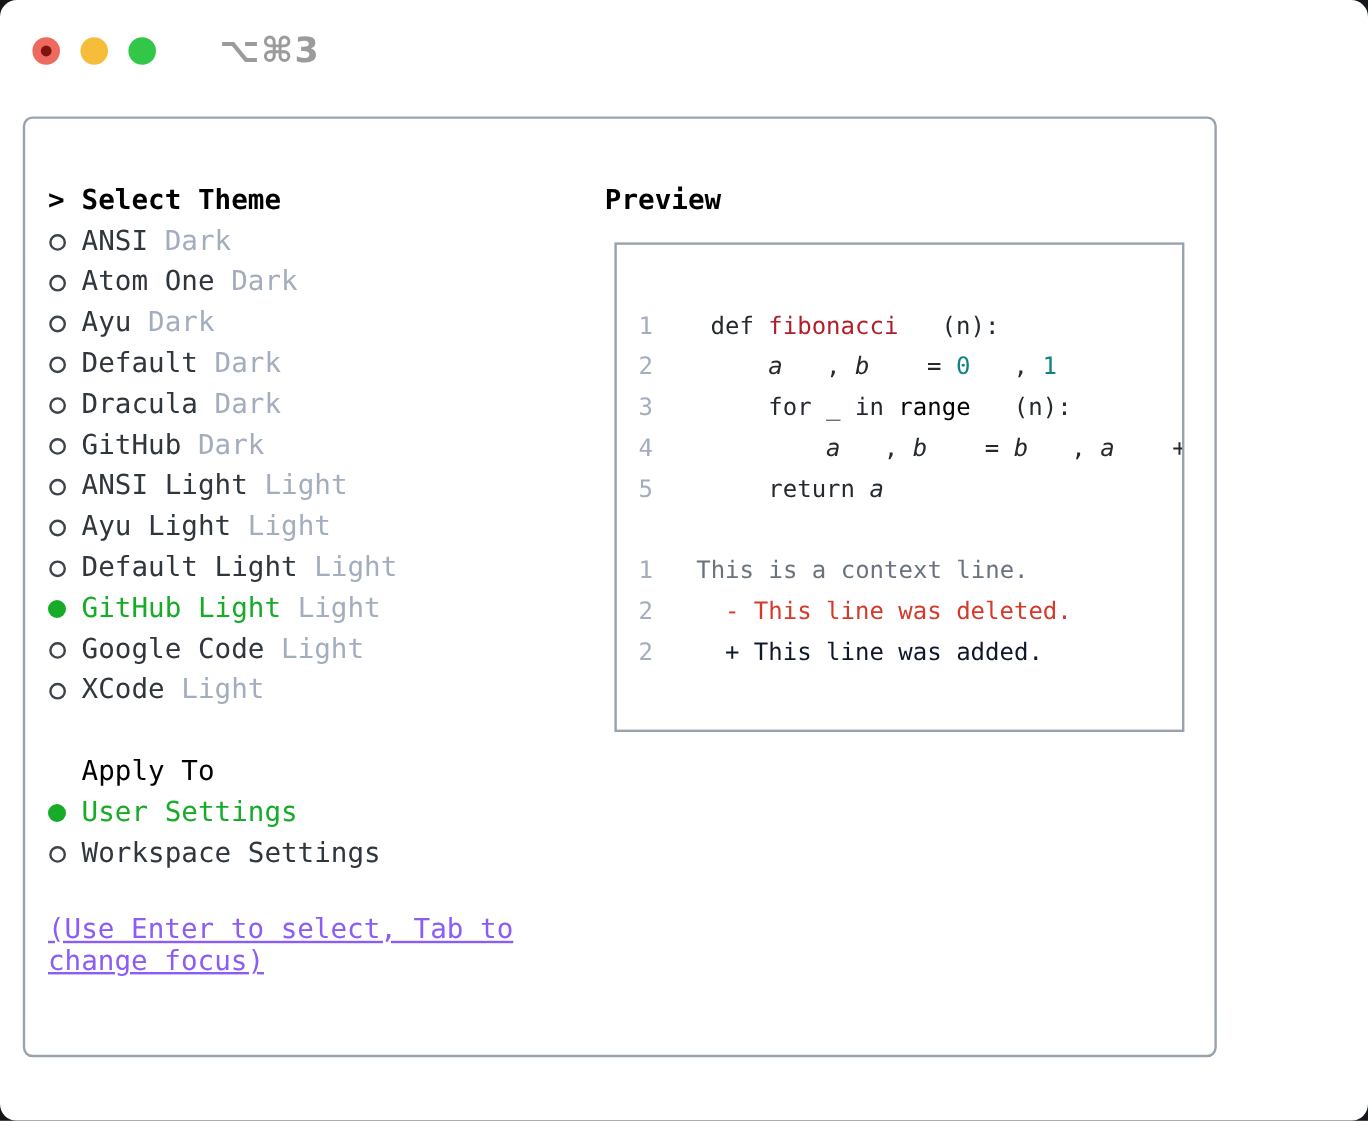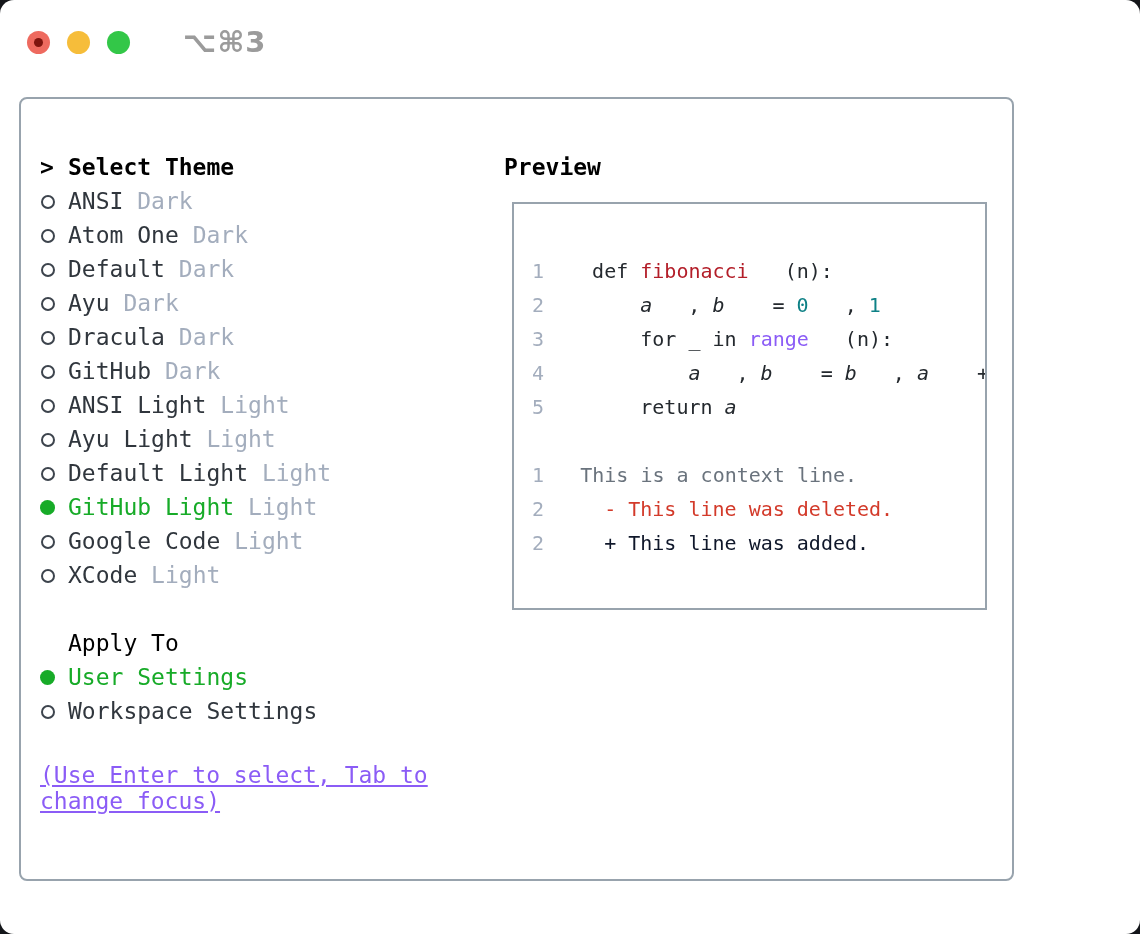--- a/index.html
+++ b/index.html
@@ -37,21 +37,21 @@
   
   .preview-title{position:absolute;left:483px;top:51px;font-size:23px;line-height:34px;font-weight:bold;color:#000;}
   .preview-box{position:absolute;left:491px;top:103px;width:475px;height:408px;
     border:2px solid #98a3ad;box-sizing:border-box;padding:16px 0 0 18px;
     font-size:20px;line-height:34px;overflow:hidden;background:#fff;}
   .pline{height:34px;white-space:pre;}
   .seg-num{color:#a3adbd;}
   .seg-plain{color:#24292e;margin-left:36px;}
   .seg-func{color:#b31d28;}
   .seg-lit{color:#0e8186;}
-  .seg-builtin{color:#8b5cf6;}
+  .seg-builtin{color:#000000;}
   .seg-var{color:#24292e;font-style:italic;}
   .seg-ctx{color:#6a737d;}
   .seg-del{color:#d33a2a;}
   .seg-add{color:#0f172a;}
 </style>
 </head>
 <body>
 
 <div class="screen">
 
@@ -63,22 +63,22 @@
   </div>
 
   <div class="panel">
 
     <div class="left-col">
       <div class="row"><span class="marker prompt">&gt;</span><span class="header">Select Theme</span></div>
 
       <div>
           <div class="row"><span class="marker"><span class="ring"></span></span><span class="theme-name">ANSI</span> <span class="variant">Dark</span></div>
           <div class="row"><span class="marker"><span class="ring"></span></span><span class="theme-name">Atom One</span> <span class="variant">Dark</span></div>
+          <div class="row"><span class="marker"><span class="ring"></span></span><span class="theme-name">Ayu</span> <span class="variant">Dark</span></div>
           <div class="row"><span class="marker"><span class="ring"></span></span><span class="theme-name">Default</span> <span class="variant">Dark</span></div>
-          <div class="row"><span class="marker"><span class="ring"></span></span><span class="theme-name">Ayu</span> <span class="variant">Dark</span></div>
           <div class="row"><span class="marker"><span class="ring"></span></span><span class="theme-name">Dracula</span> <span class="variant">Dark</span></div>
           <div class="row"><span class="marker"><span class="ring"></span></span><span class="theme-name">GitHub</span> <span class="variant">Dark</span></div>
           <div class="row"><span class="marker"><span class="ring"></span></span><span class="theme-name">ANSI Light</span> <span class="variant">Light</span></div>
           <div class="row"><span class="marker"><span class="ring"></span></span><span class="theme-name">Ayu Light</span> <span class="variant">Light</span></div>
           <div class="row"><span class="marker"><span class="ring"></span></span><span class="theme-name">Default Light</span> <span class="variant">Light</span></div>
           <div class="row"><span class="marker"><span class="dot"></span></span><span class="theme-name selected">GitHub Light</span> <span class="variant">Light</span></div>
           <div class="row"><span class="marker"><span class="ring"></span></span><span class="theme-name">Google Code</span> <span class="variant">Light</span></div>
           <div class="row"><span class="marker"><span class="ring"></span></span><span class="theme-name">XCode</span> <span class="variant">Light</span></div>
         </div>
 

